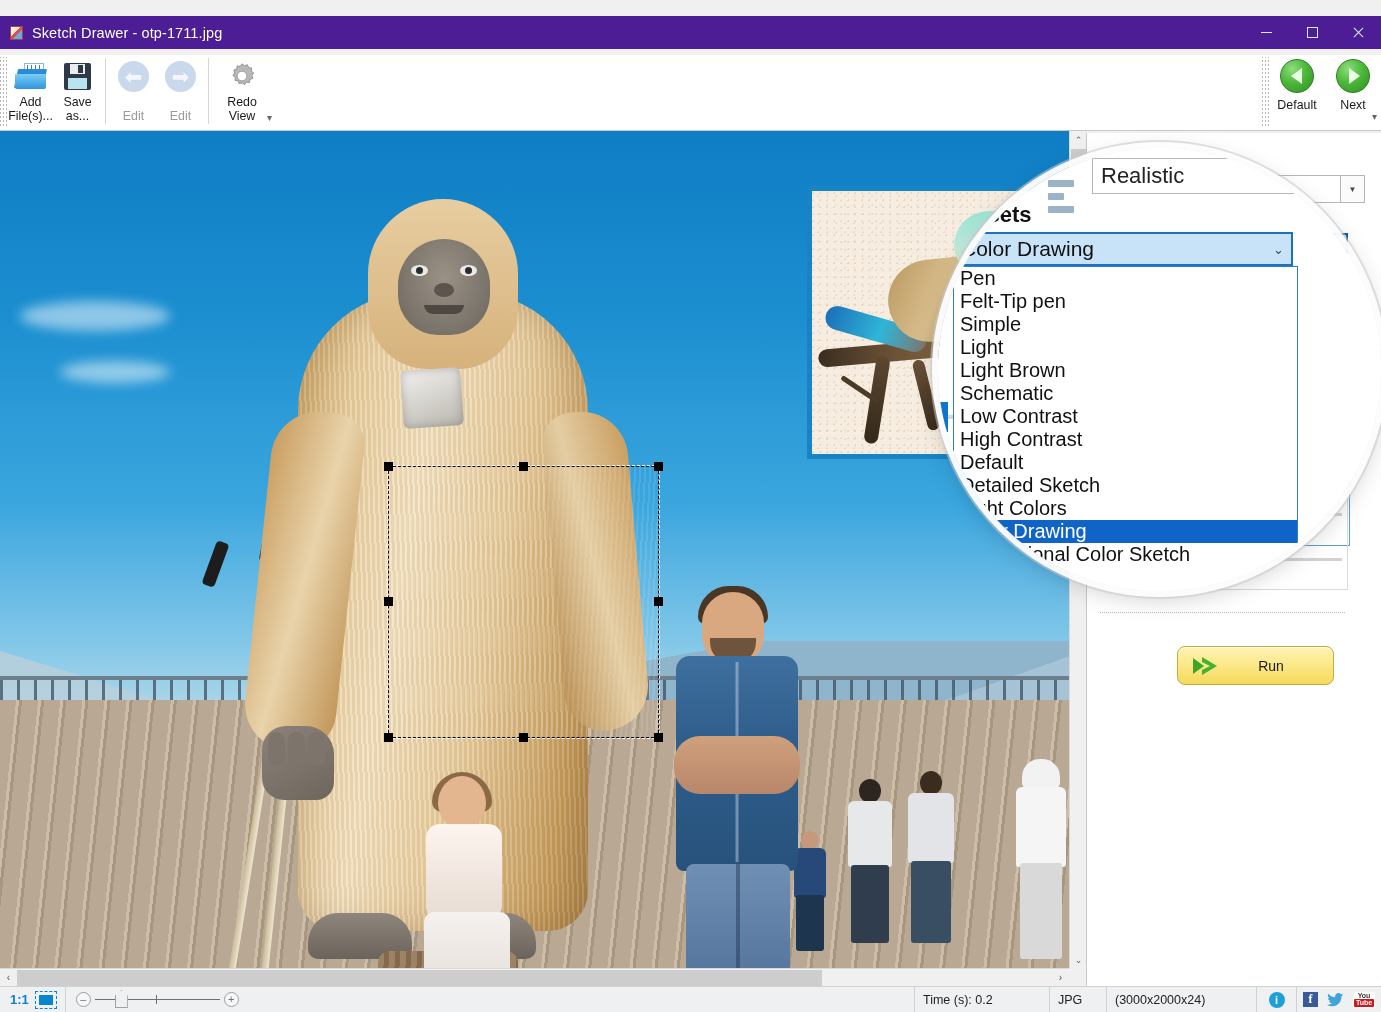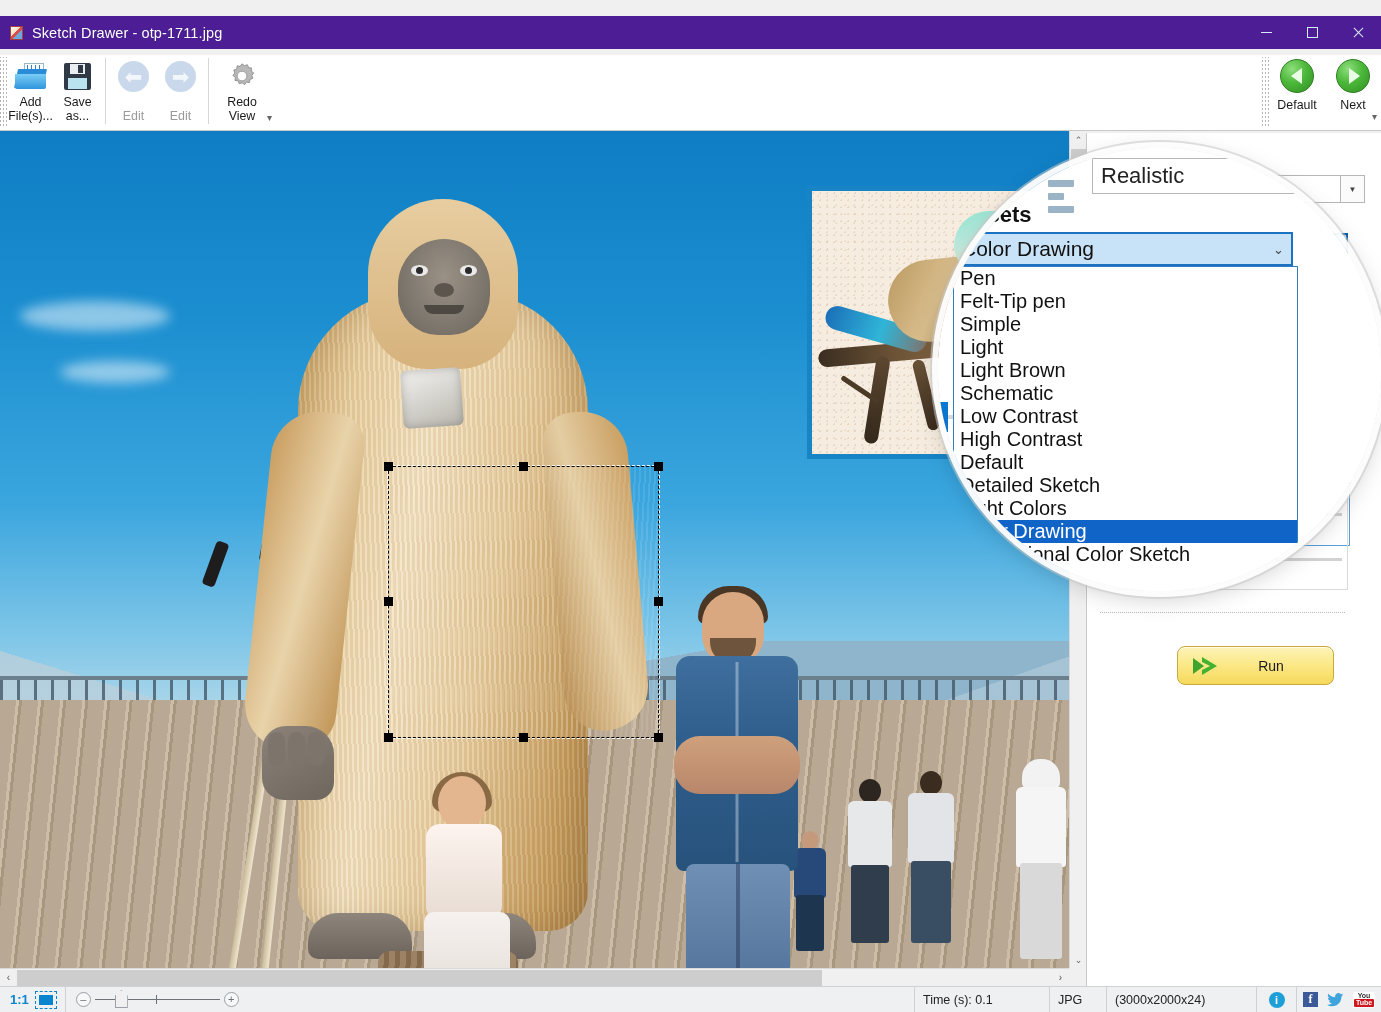--- a/index.html
+++ b/index.html
@@ -885,21 +885,21 @@
     </span>
     <span class="zoomslider">
       <span class="zs-btn">–</span>
       <span class="zs-track">
         <span class="zs-tick"></span>
         <span class="zs-thumb"></span>
       </span>
       <span class="zs-btn">+</span>
     </span>
     <span class="sb-spacer"></span>
-    <span class="sb-cell" style="width:135px">Time (s): 0.1</span>
+    <span class="sb-cell" style="width:135px">Time (s): 0.2</span>
     <span class="sb-cell" style="width:57px">JPG</span>
     <span class="sb-cell" style="width:150px">(3000x2000x24)</span>
     <span class="sb-cell" style="width:40px;justify-content:center">
       <span class="ic-info">i</span>
     </span>
     <span class="sb-icons">
       <span class="ic-fb">f</span>
       <span class="ic-tw">
         <svg width="17" height="14" viewBox="0 0 17 14">
             <path d="M16.5 1.7a6.6 6.6 0 0 1-1.9.5A3.3 3.3 0 0 0 16 .4a6.6 6.6 0 0 1-2.1.8A3.3 3.3 0 0 0 8.2 4.2 9.3 9.3 0 0 1 1.4.7a3.3 3.3 0 0 0 1 4.4A3.3 3.3 0 0 1 .9 4.7a3.3 3.3 0 0 0 2.6 3.2 3.3 3.3 0 0 1-1.5.1 3.3 3.3 0 0 0 3.1 2.3A6.6 6.6 0 0 1 0 11.7a9.3 9.3 0 0 0 5.1 1.5c6.1 0 9.5-5.1 9.3-9.7a6.7 6.7 0 0 0 1.6-1.7z" fill="#40a4dc"></path>

